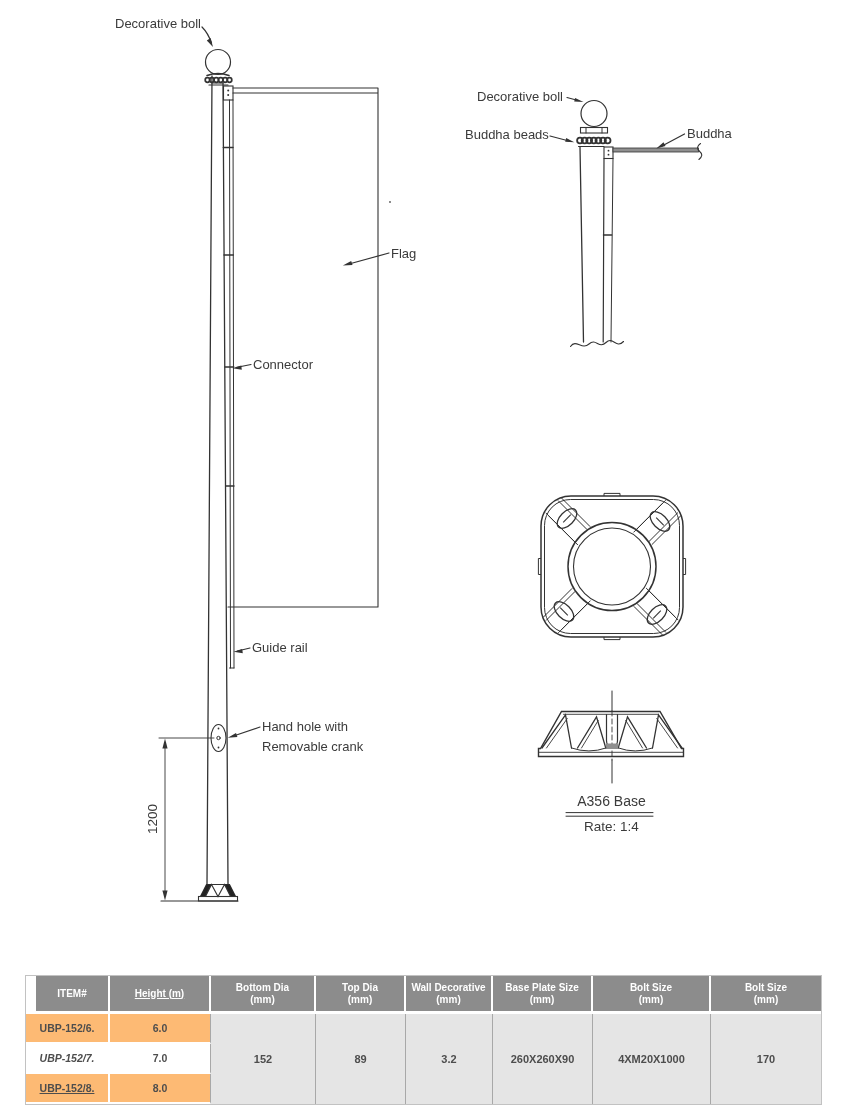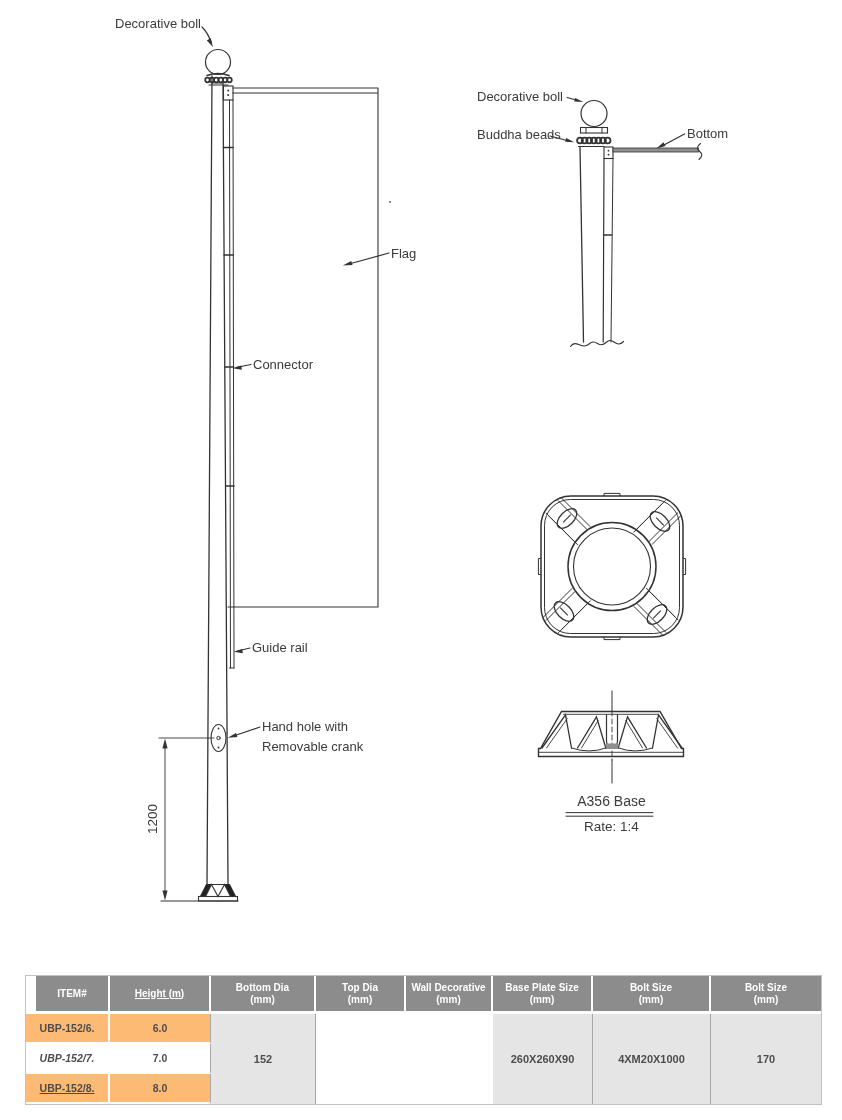--- a/index.html
+++ b/index.html
@@ -185,22 +185,22 @@
 
   <div class="lbl" style="left:115px;top:16px;">Decorative boll</div>
   <div class="lbl" style="left:391px;top:246px;">Flag</div>
   <div class="lbl" style="left:253px;top:357px;">Connector</div>
   <div class="lbl" style="left:252px;top:640px;">Guide rail</div>
   <div class="lbl lbl2" style="left:262px;top:717px;">Hand hole with</div>
   <div class="lbl lbl2" style="left:262px;top:737px;">Removable crank</div>
   <div class="lbl rot" style="left:153px;top:819px;">1200</div>
 
   <div class="lbl" style="left:477px;top:89px;">Decorative boll</div>
-  <div class="lbl" style="left:477px;top:127px;">Buddha beads</div>
-  <div class="lbl" style="left:687px;top:126px;">Bottom</div>
+  <div class="lbl" style="left:465px;top:127px;">Buddha beads</div>
+  <div class="lbl" style="left:687px;top:126px;">Buddha</div>
 
   <div class="lbl ctr" style="left:539px;top:793px;width:145px;font-size:14px;">A356 Base</div>
   <div class="lbl ctr" style="left:539px;top:819px;width:145px;font-size:13.5px;">Rate: 1:4</div>
 
   <div class="spec-table">
 
     <div class="hcell" style="grid-area:1/1;margin-left:10px;">
       <span>ITEM#</span>
       <span></span>
     </div>
@@ -234,18 +234,20 @@
     </div>
 
     <div class="bcell col1 striped" style="grid-area:2/1;">UBP-152/6.</div>
     <div class="bcell col2 striped" style="grid-area:2/2;">6.0</div>
     <div class="bcell col1" style="grid-area:3/1;font-style:italic;">UBP-152/7.</div>
     <div class="bcell col2" style="grid-area:3/2;">7.0</div>
     <div class="bcell col1 striped" style="grid-area:4/1;text-decoration:underline;">UBP-152/8.</div>
     <div class="bcell col2 striped" style="grid-area:4/2;">8.0</div>
 
     <div class="mcell" style="grid-area:2/3/5/4;">152</div>
+    <div class="mcell" style="grid-area:2/4/5/5;">89</div>
+    <div class="mcell" style="grid-area:2/5/5/6;">3.2</div>
     <div class="mcell" style="grid-area:2/6/5/7;">260X260X90</div>
     <div class="mcell" style="grid-area:2/7/5/8;">4XM20X1000</div>
     <div class="mcell last" style="grid-area:2/8/5/9;">170</div>
   </div>
 
 </div>
 
 </body></html>

